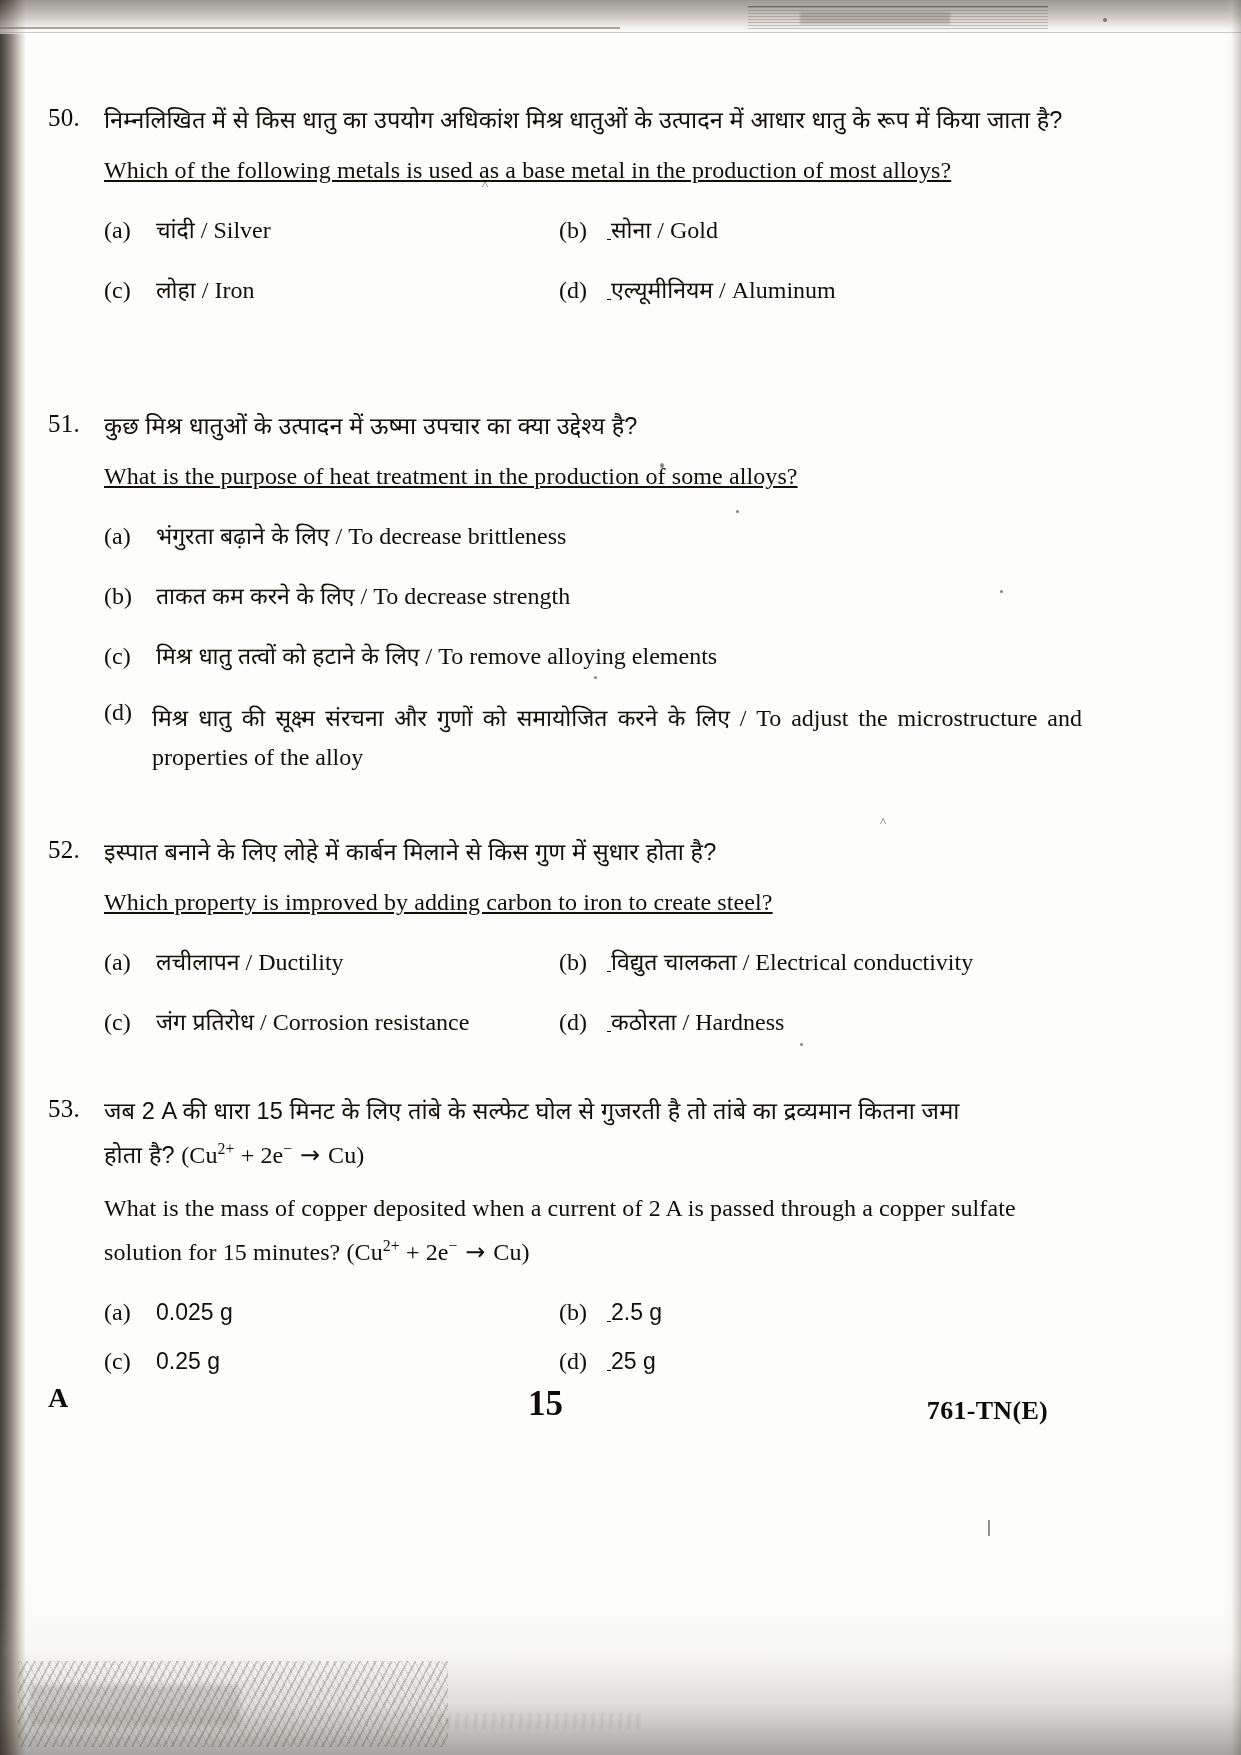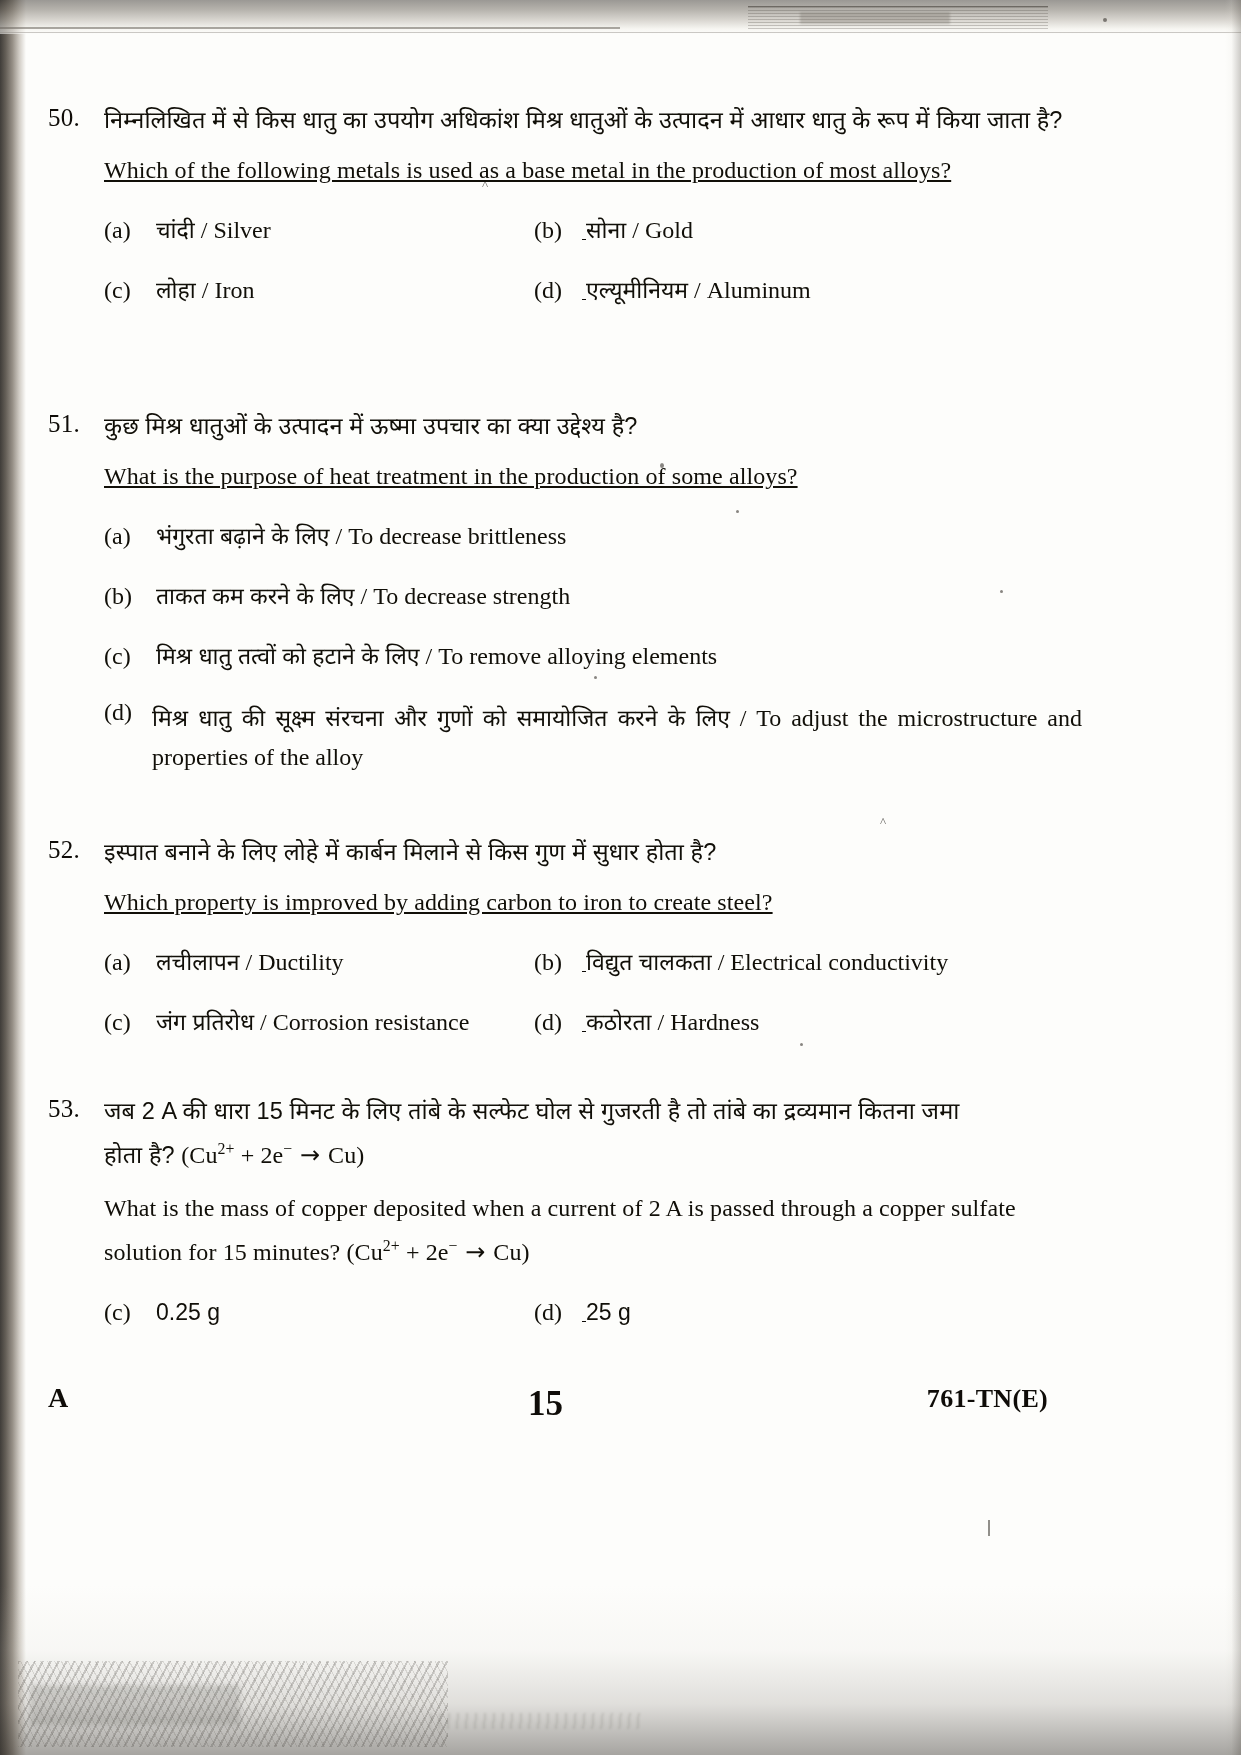--- a/index.html
+++ b/index.html
@@ -167,20 +167,21 @@
 
   .q-stem-hi { width: 960px; }
   .q-stem-en { margin-top: 16px; width: 960px; text-decoration: underline; }
 
   .opts { position: relative; margin-top: 26px; }
 
   .opt-row {
     position: relative;
     display: block;
     margin-bottom: 28px;
+    gap: 25px;
   }
   .opt-row:last-child { margin-bottom: 0; }
 
   .opt {
     position: relative;
     display: inline-block;
     vertical-align: top;
   }
   .opt-tag {
     display: inline-block;
@@ -243,21 +244,21 @@
   }
   .footer-page {
     position: absolute;
     left: 480px; top: 2px;
     font-family: "Liberation Serif", serif;
     font-size: 35px;
     font-weight: bold;
   }
   .footer-code {
     position: absolute;
-    right: 0; top: 2px;
+    right: 0; top: 14px;
     font-family: "Liberation Serif", serif;
     font-size: 26px;
     font-weight: bold;
     letter-spacing: .3px;
   }
 
   
   .softened {
     filter: blur(.18px) contrast(1.06);
   }
@@ -396,20 +397,30 @@
           </span>
         </div>
         <div class="en" style="width:960px; margin-top:18px;">What is the mass of copper deposited when a current of 2 A is passed through a copper sulfate</div>
         <div class="en" style="width:960px; margin-top:10px;">
           <span>solution for 15 minutes?</span>
           <span>
             <span>(</span><span>Cu</span><sup>2+</sup><span> + </span><span>2e</span><sup>−</sup><span class="arrow"> <span>→</span> </span><span>Cu</span><span>)</span>
           </span>
         </div>
         <div class="opts" style="margin-top:30px;">
+          <div class="opt-row two-col" style="margin-bottom:22px;">
+            <div class="col-a opt">
+              <span class="opt-tag">(a)</span>
+              <span class="opt-text lat">0.025 g</span>
+            </div>
+            <div class="col-b opt">
+              <span class="opt-tag">(b)</span>
+              <span class="opt-text lat">2.5 g</span>
+            </div>
+          </div>
           <div class="opt-row two-col">
             <div class="col-a opt">
               <span class="opt-tag">(c)</span>
               <span class="opt-text lat">0.25 g</span>
             </div>
             <div class="col-b opt">
               <span class="opt-tag">(d)</span>
               <span class="opt-text lat">25 g</span>
             </div>
           </div>

